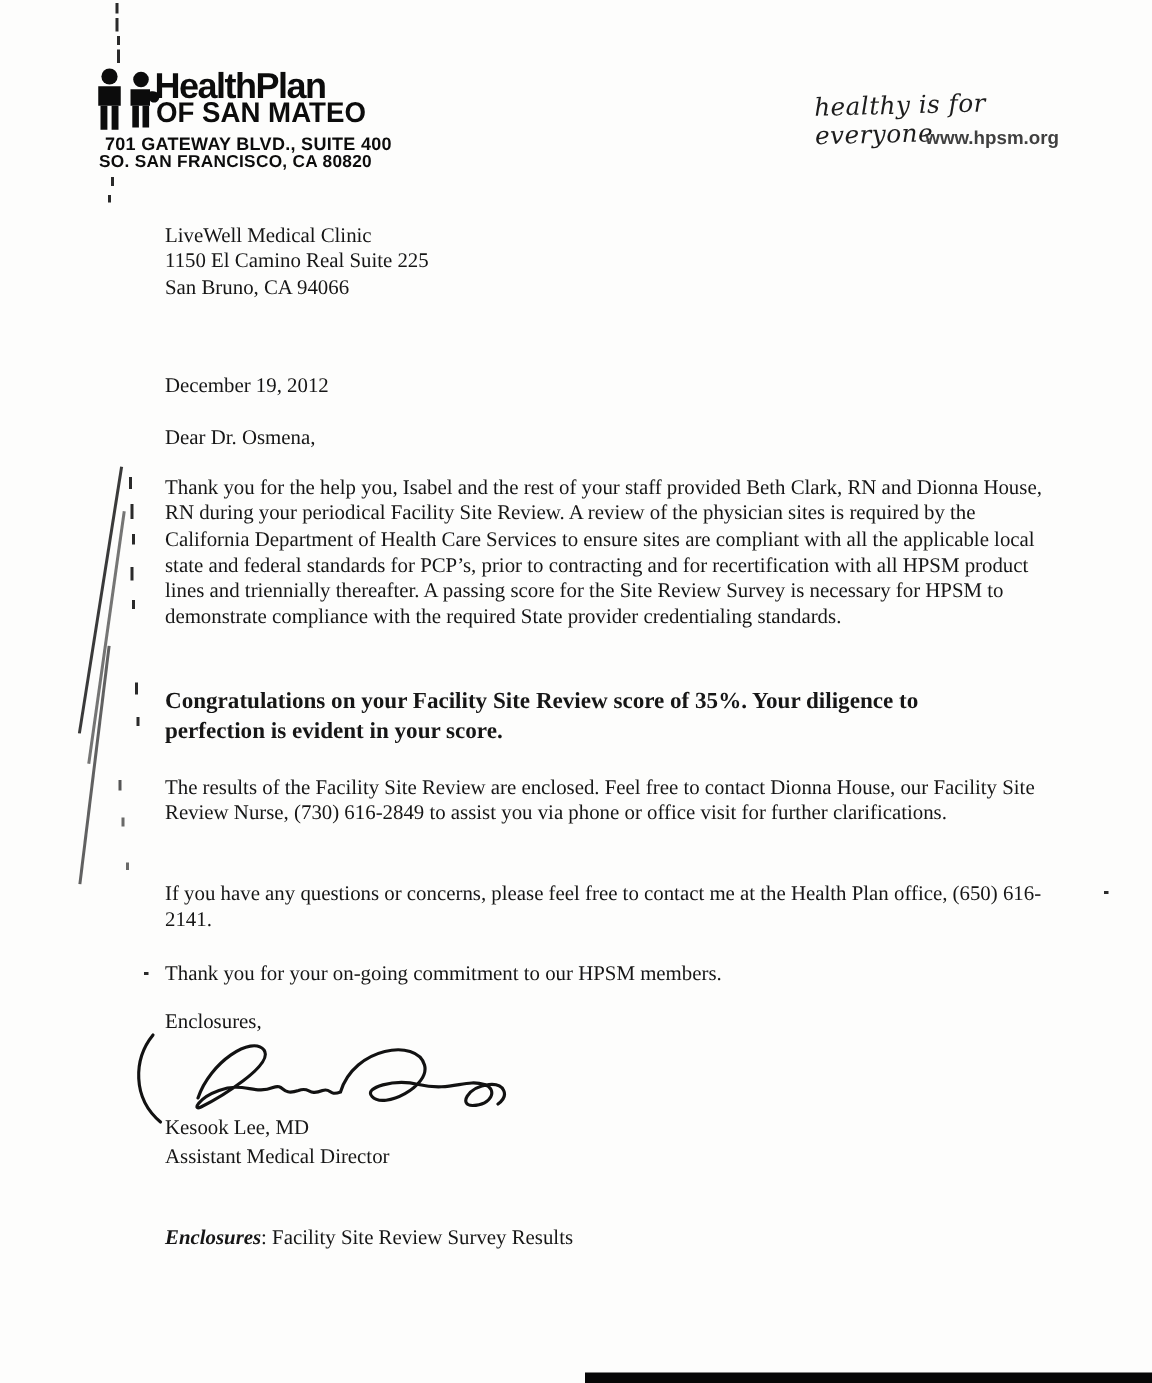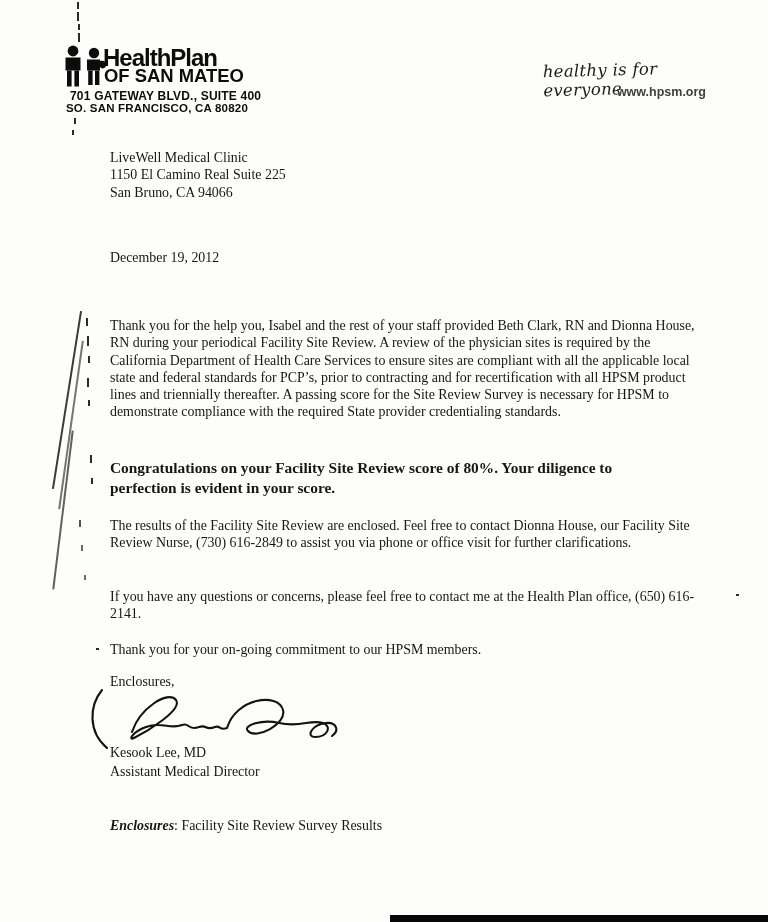--- a/index.html
+++ b/index.html
@@ -87,24 +87,25 @@
 
   <div class="block" style="top:149px;">
     <span class="addr-line">LiveWell Medical Clinic</span>
     <span class="addr-line">1150 El Camino Real Suite 225</span>
     <span class="addr-line">San Bruno, CA 94066</span>
   </div>
 
 
   <div class="block" style="top:249px;">December 19, 2012</div>
 
+  <div class="block" style="top:284px;">Dear Dr. Osmena,</div>
 
   <div class="block" style="top:317px;">Thank you for the help you, Isabel and the rest of your staff provided Beth Clark, RN and Dionna House, RN during your periodical Facility Site Review.  A review of the physician sites is required by the California Department of Health Care Services to ensure sites are compliant with all the applicable local state and federal standards for PCP’s, prior to contracting and for recertification with all HPSM product lines and triennially thereafter.  A passing score for the Site Review Survey is necessary for HPSM to demonstrate compliance with the required State provider credentialing standards.</div>
 
-  <div class="block congrats" style="top:458px;">Congratulations on your Facility Site Review score of 80%.  Your diligence to perfection is evident in your score.</div>
+  <div class="block congrats" style="top:458px;">Congratulations on your Facility Site Review score of 35%.  Your diligence to perfection is evident in your score.</div>
 
   <div class="block" style="top:517px;">The results of the Facility Site Review are enclosed.   Feel free to contact Dionna House, our Facility Site Review Nurse, (730) 616-2849 to assist you via phone or office visit for further clarifications.</div>
 
   <div class="block" style="top:588px;">If you have any questions or concerns, please feel free to contact me at the Health Plan office, (650) 616-2141.</div>
 
   <div class="block" style="top:641px;">Thank you for your on-going commitment to our HPSM members.</div>
 
   <div class="block" style="top:673px;">Enclosures,</div>
 
   <svg class="sig-svg" width="258" height="74" viewBox="0 0 258 74">

